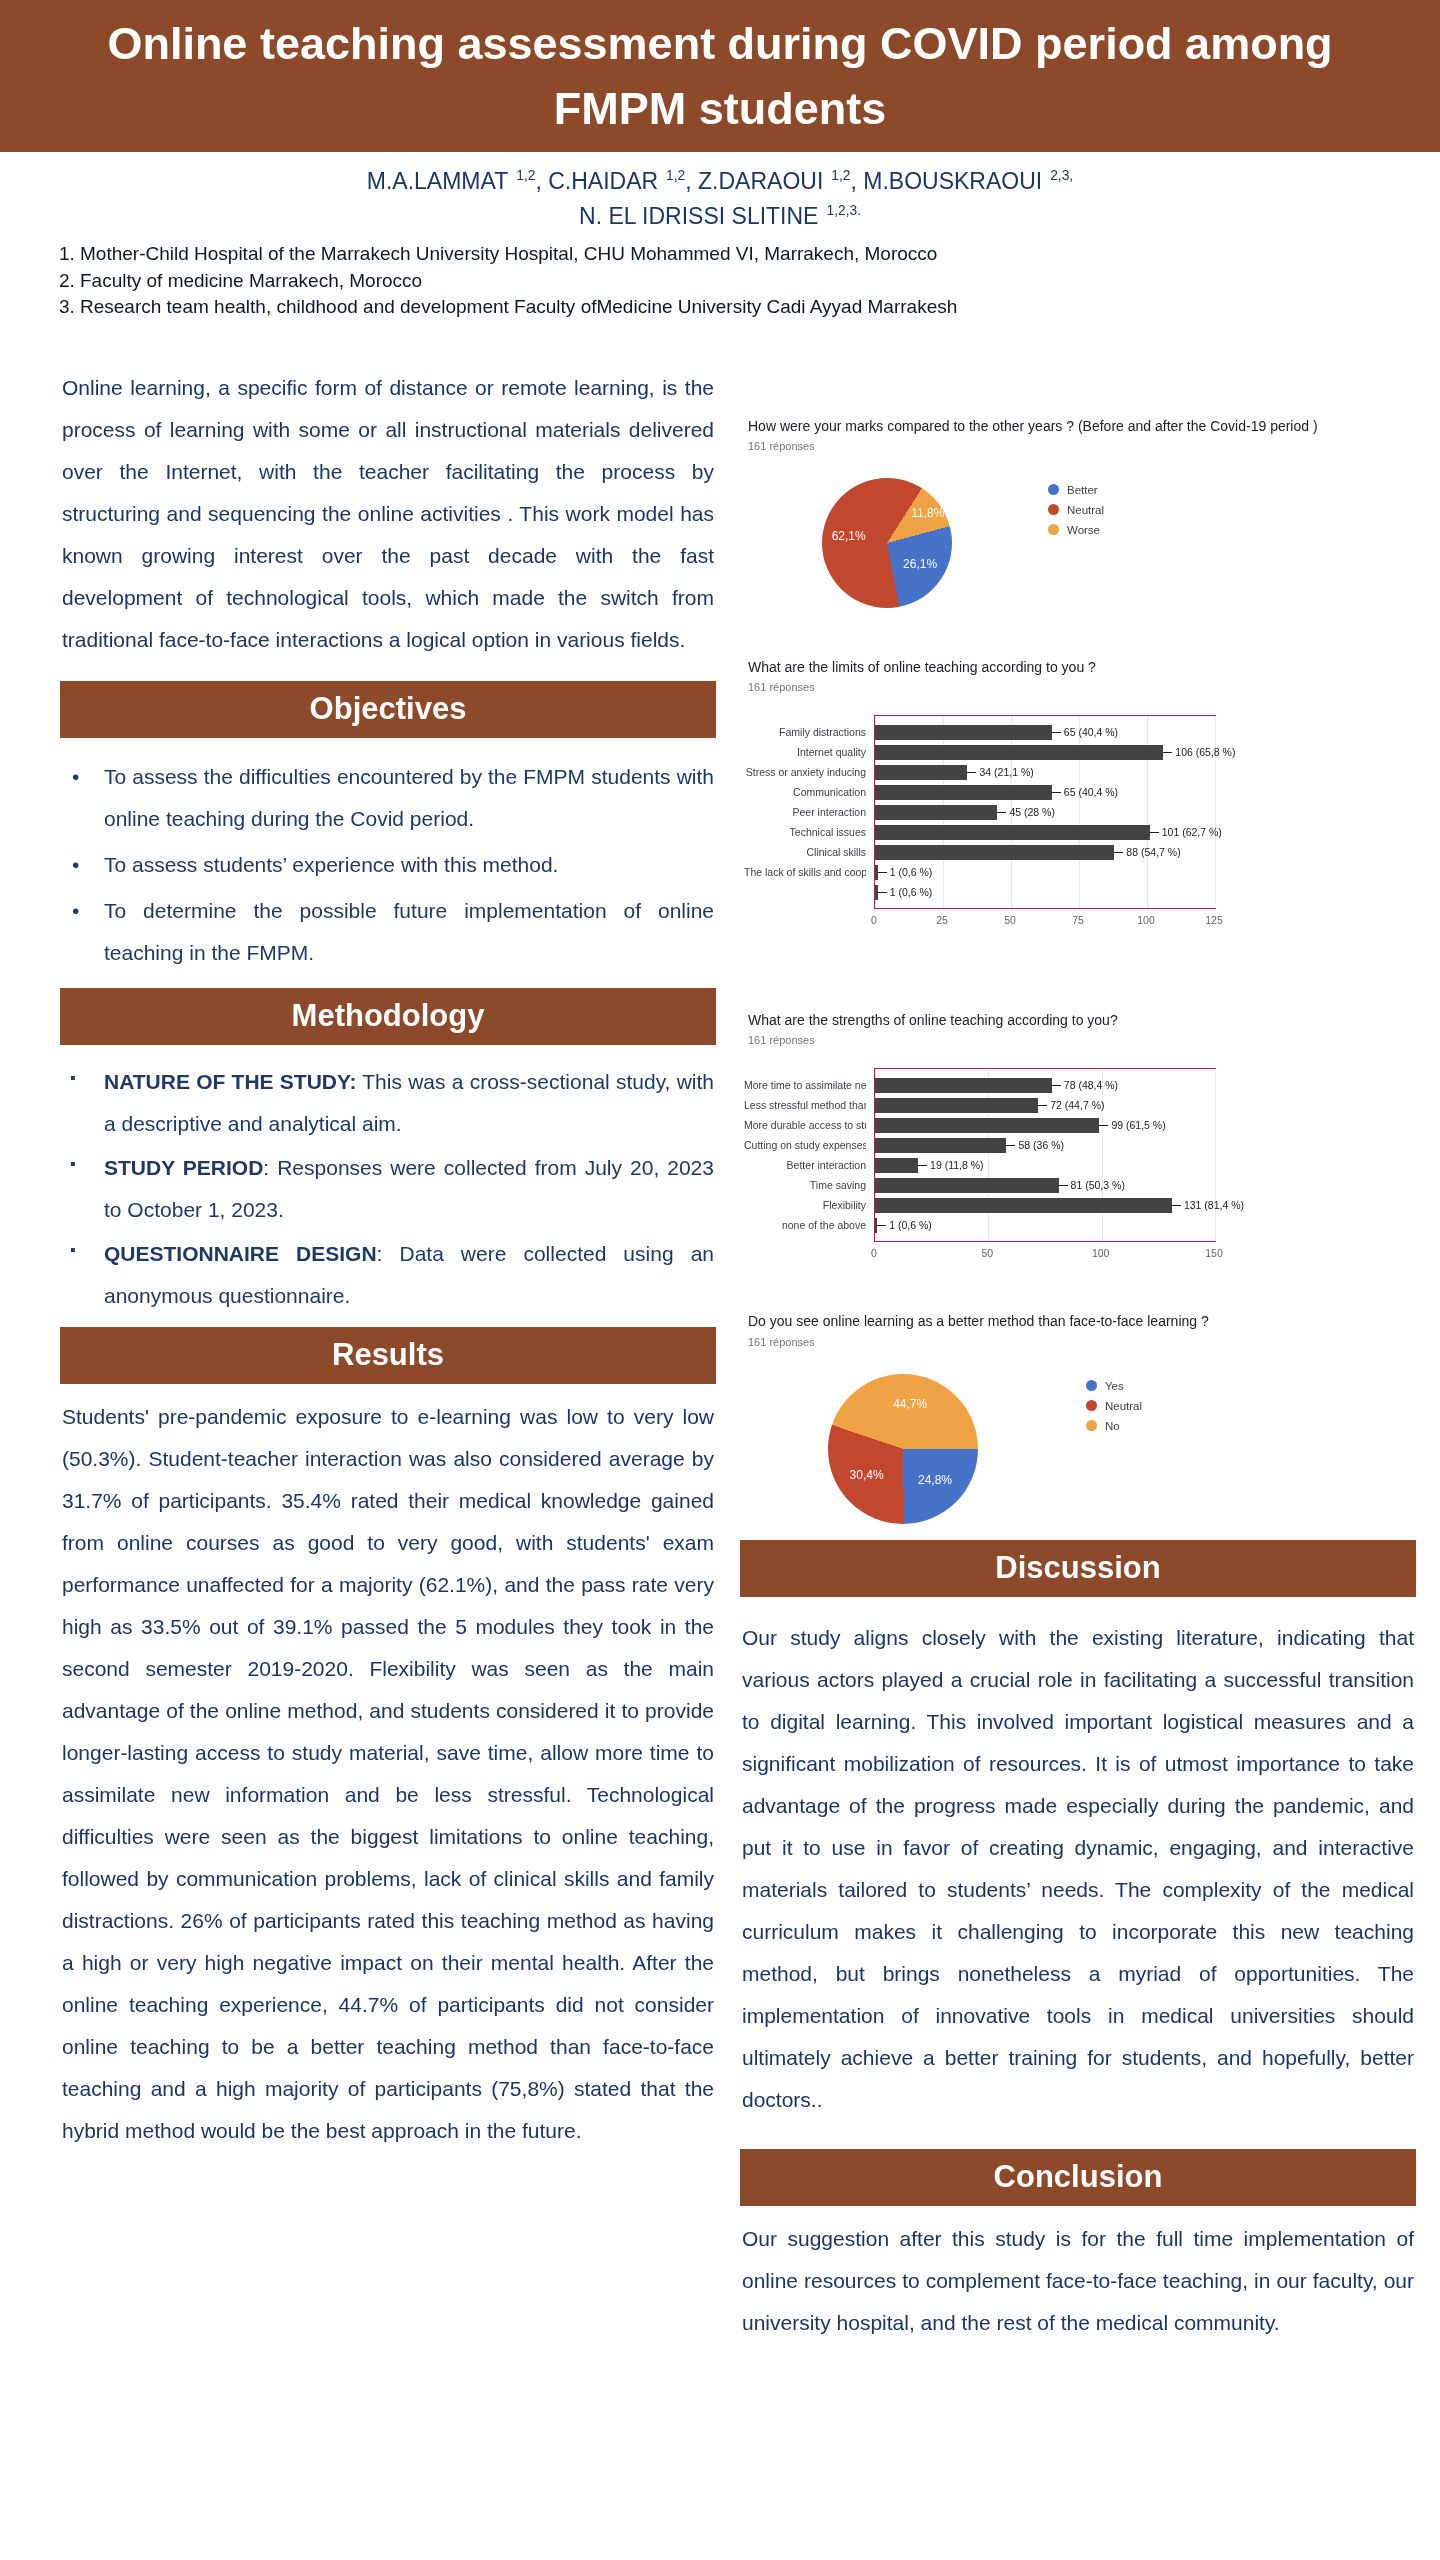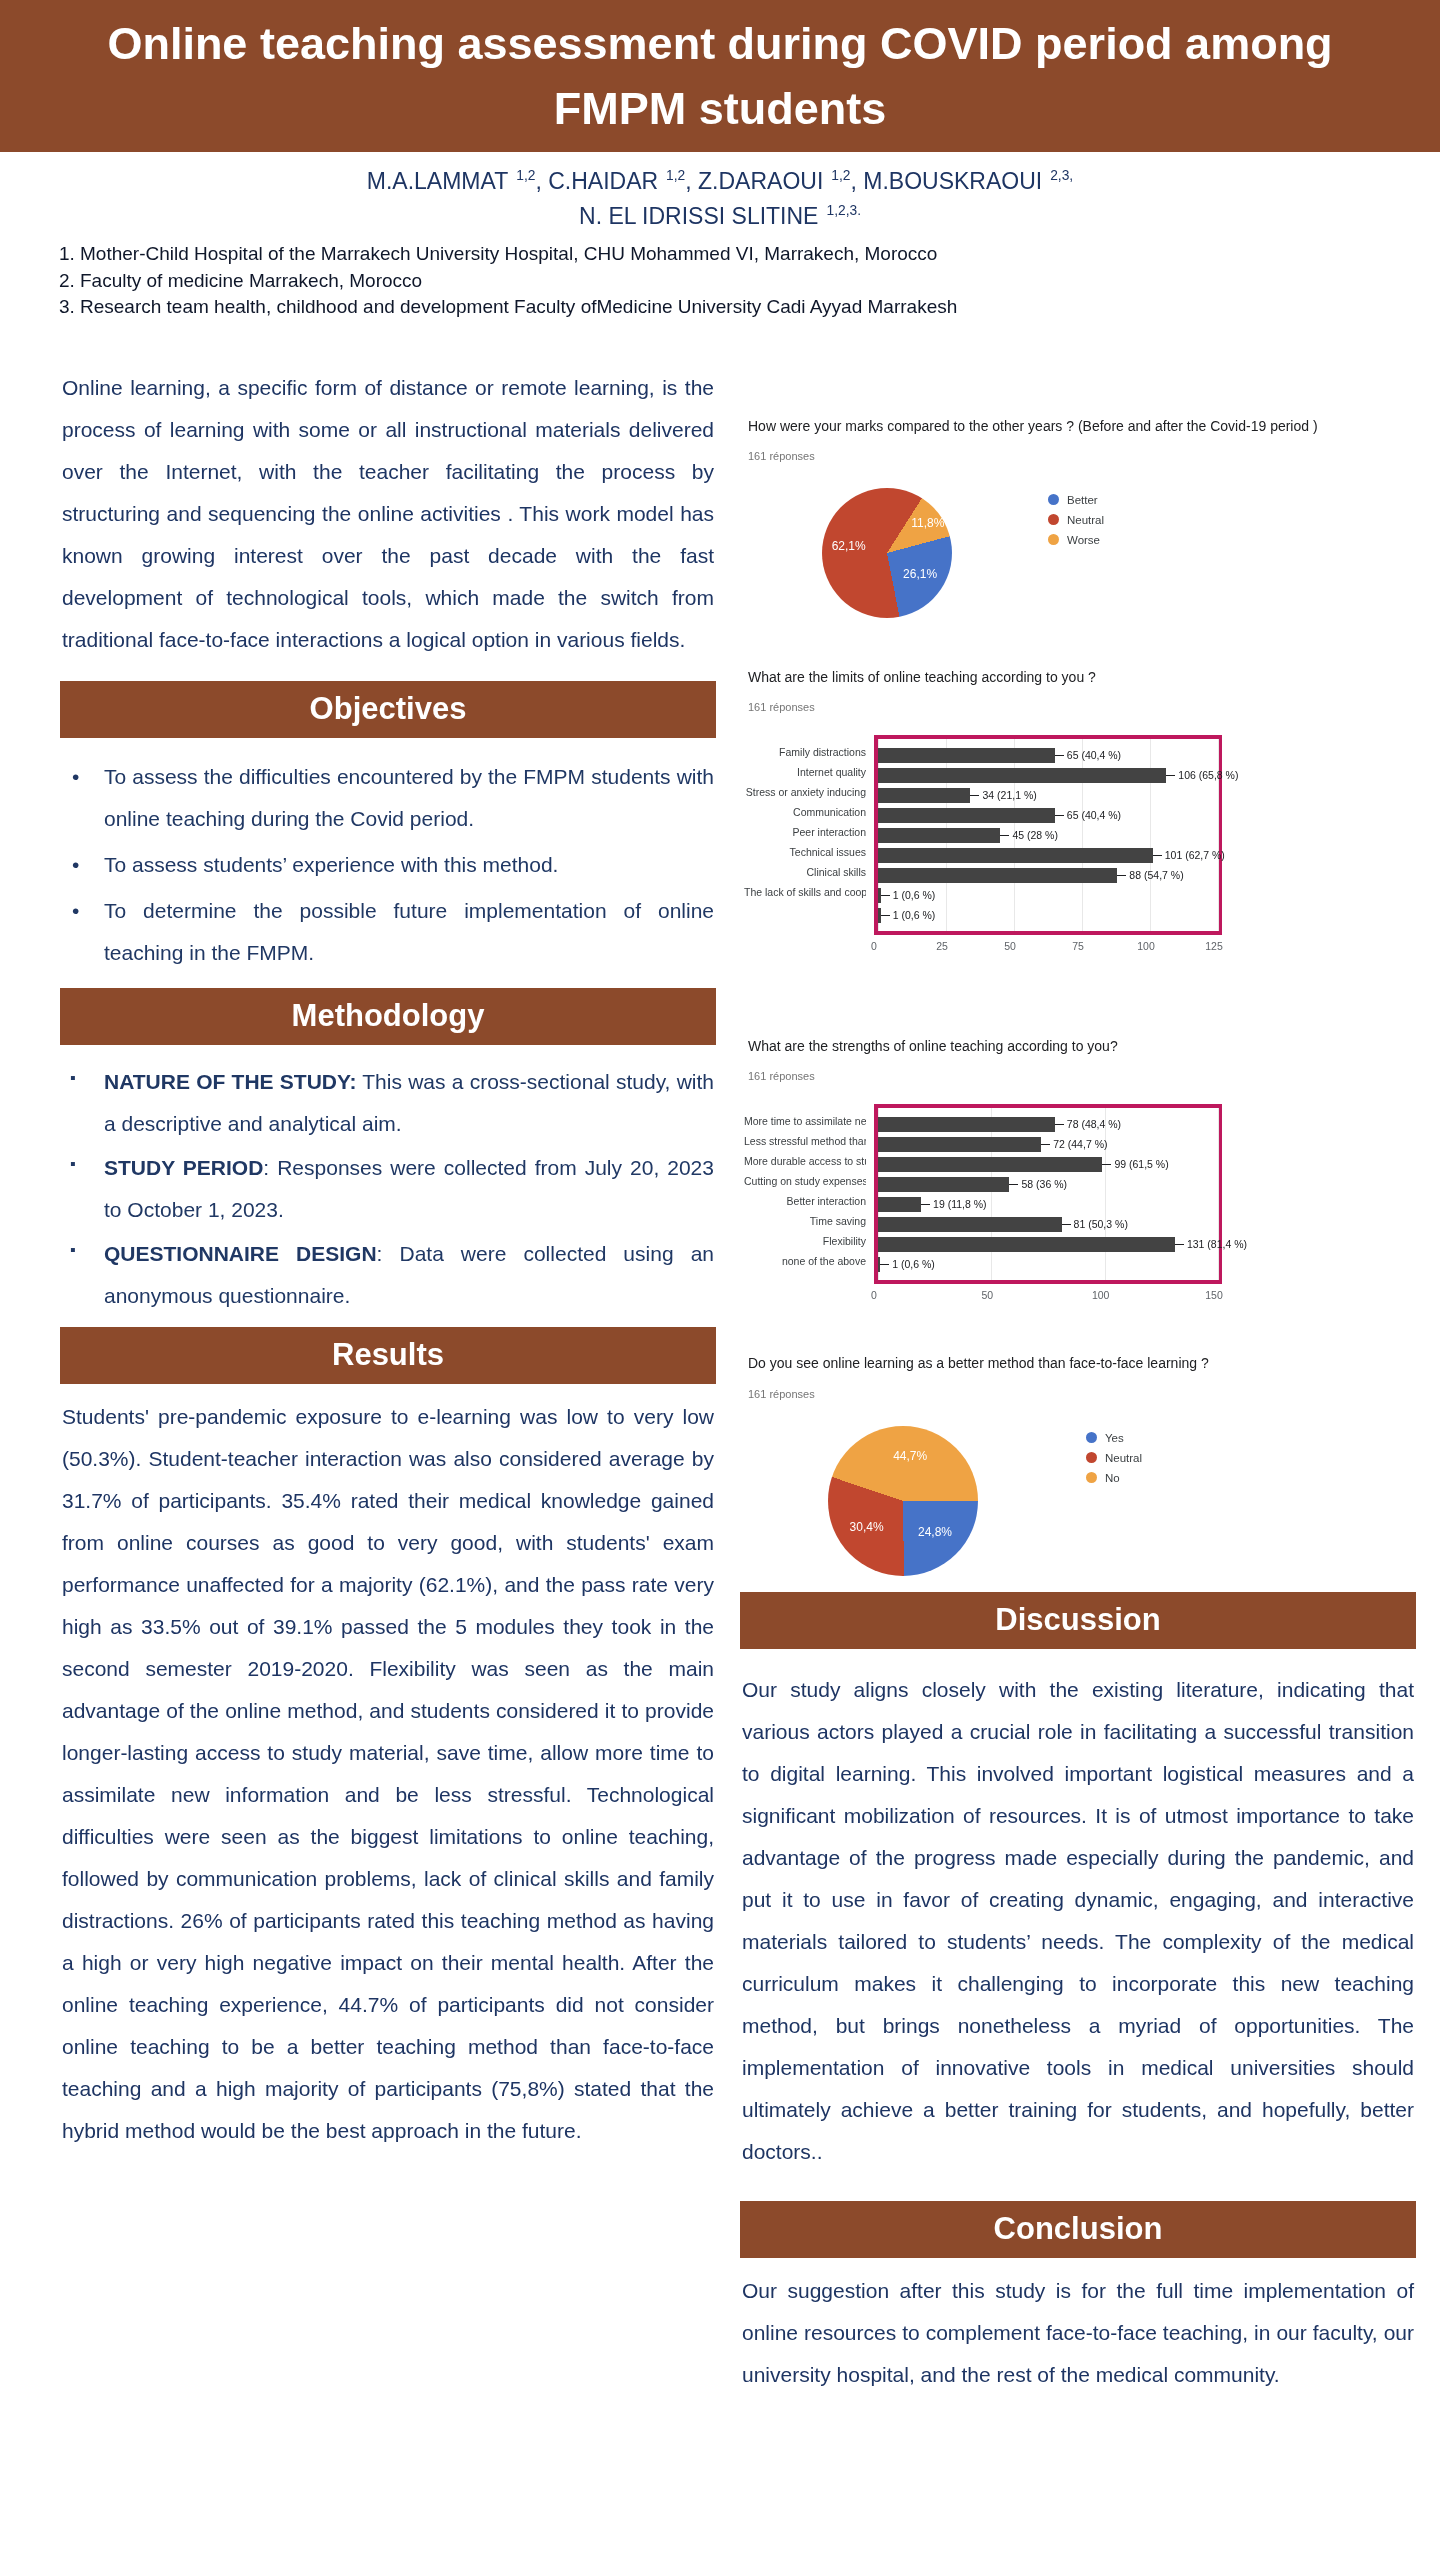--- a/index.html
+++ b/index.html
@@ -22,35 +22,35 @@
   ul.methodology li{position:relative;font-size:21px;line-height:2.0;text-align:justify;margin-bottom:2px;}
   ul.methodology li::before{content:"\25AA";position:absolute;left:-34px;top:1px;font-size:16px;}
   ul.methodology b{font-weight:bold;}
   
   .chart{margin-left:4px;}
   #chart-0{margin-top:62px;margin-bottom:50px;}
   #chart-1{margin-bottom:84px;}
   #chart-2{margin-bottom:52px;}
   #chart-3{margin-bottom:16px;}
   .chart-title{font-size:14px;color:#202124;padding-left:4px;line-height:1.3;}
-  .chart-subtitle{font-size:11px;color:#757575;margin-top:15px;padding-left:4px;}
+  .chart-subtitle{font-size:11px;color:#757575;margin-top:5px;padding-left:4px;}
   .pie-row{display:flex;align-items:flex-start;margin-top:26px;}
   #chart-0 .pie-row{padding-left:78px;}
   #chart-3 .pie-row{padding-left:84px;}
   .pie{border-radius:50%;position:relative;flex:none;}
   .pie-label{position:absolute;color:#fff;font-size:12px;transform:translate(-50%,-50%);white-space:nowrap;}
   ul.legend{list-style:none;margin:6px 0 0 0;padding:0;font-size:11.5px;color:#3c4043;}
   #chart-0 ul.legend{margin-left:96px;}
   #chart-3 ul.legend{margin-left:108px;}
   ul.legend li{display:flex;align-items:center;margin-bottom:8px;}
   .legend-dot{width:11px;height:11px;border-radius:50%;margin-right:8px;flex:none;}
   .bar-body{display:flex;margin-top:22px;}
   .labels-col{width:122px;font-size:10.5px;color:#3c4043;text-align:right;padding-right:8px;flex:none;padding-top:7px;}
   .labels-col div{height:20px;line-height:20px;white-space:nowrap;overflow:hidden;}
-  .plot{position:relative;width:340px;border:4px solid #be185d;padding:6px 0;flex:none;}
+  .plot{position:relative;width:340px;border:1px solid #be185d;padding:6px 0;flex:none;}
   .gridline{position:absolute;top:0;bottom:0;width:1px;background:#e8e8e8;}
   .bar-row{height:20px;display:flex;align-items:center;position:relative;}
   .bar{height:15px;background:#434343;flex:none;}
   .bar-value{font-size:10.5px;color:#202124;white-space:nowrap;display:flex;align-items:center;}
   .bar-value::before{content:"";display:inline-block;width:9px;height:1px;background:#202124;margin-right:3px;}
   .axis-row{position:relative;height:18px;margin-left:130px;width:340px;font-size:10.5px;color:#5f6368;}
   .axis-tick{position:absolute;transform:translateX(-50%);top:5px;}
   .discussion-text{margin-top:20px;}
   .conclusion-header{margin-top:28px;}
 </style>

